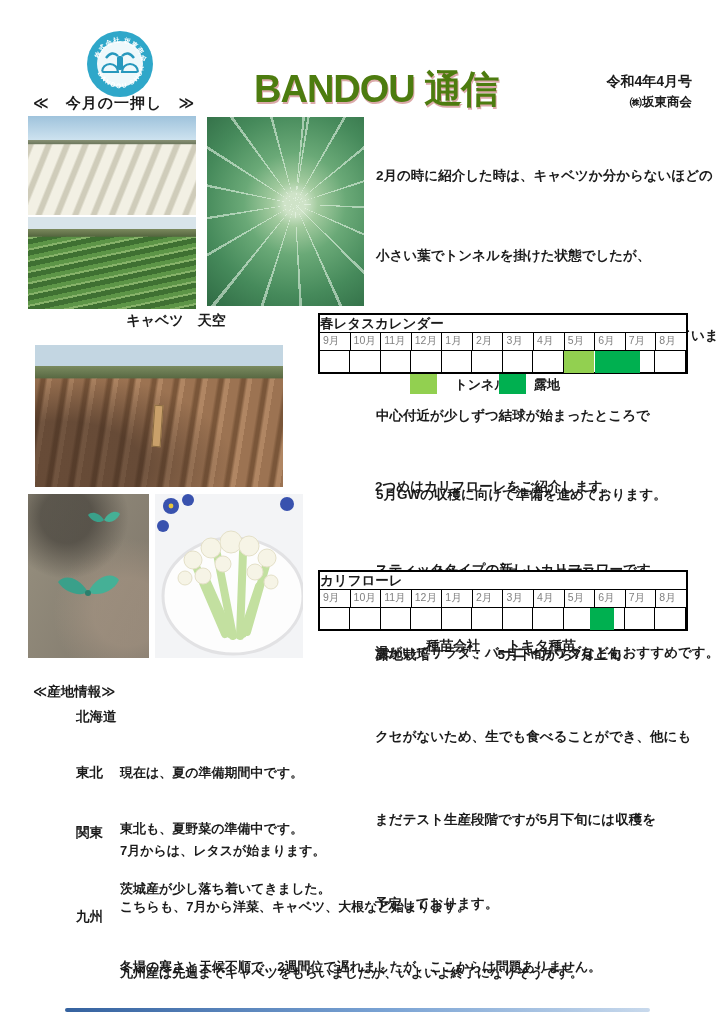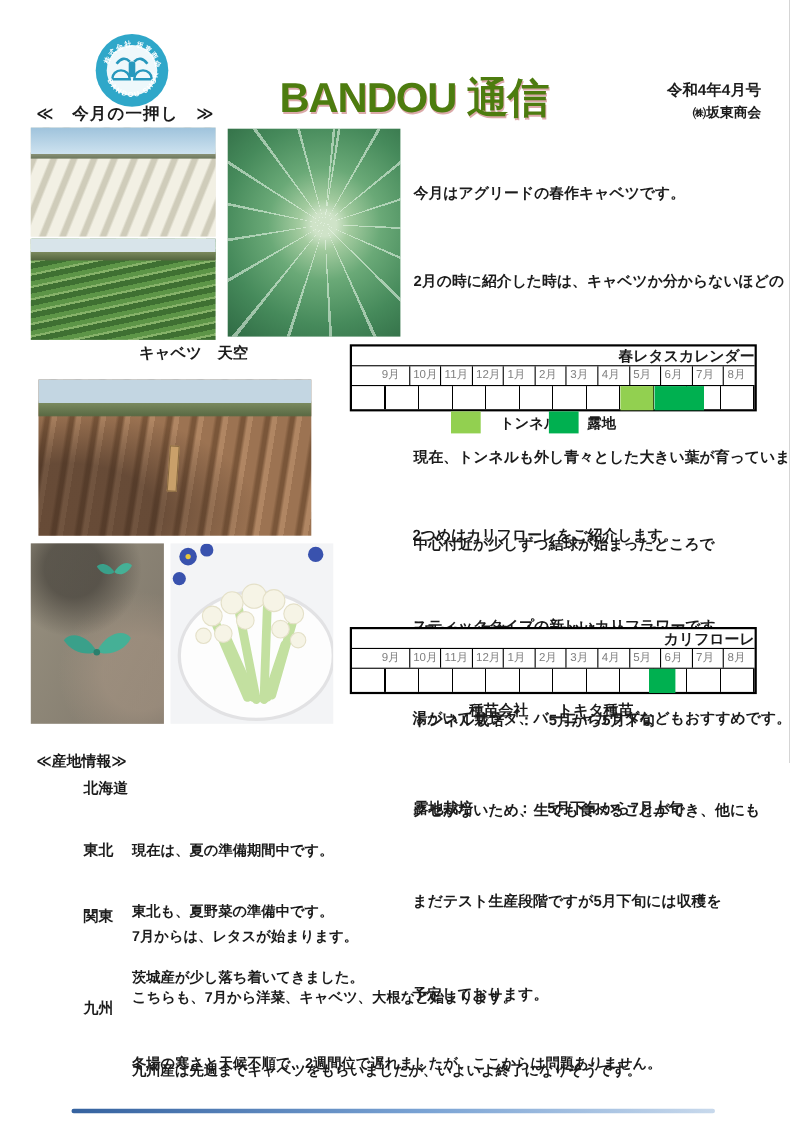--- a/index.html
+++ b/index.html
@@ -55,26 +55,26 @@
   
   .intro{position:absolute;left:376px;top:110px;width:336px;font-size:13.5px;
          font-weight:700;line-height:26.6px;white-space:pre;}
   .second{position:absolute;left:375px;top:417px;width:340px;font-size:13.5px;
           font-weight:700;line-height:27.8px;white-space:pre;}
 
   
   .cal{position:absolute;width:366px;border:2px solid #000;background:#fff;}
   .cal1{left:318px;top:313px;}
   .cal2{left:318px;top:570px;}
-  .cal-title{height:17px;line-height:17px;text-align:right;font-size:13.5px;
+  .cal-title{height:17px;line-height:17px;text-align:left;font-size:13.5px;
              font-weight:800;border-bottom:1px solid #000;}
   .cal-months{display:flex;height:17px;border-bottom:1px solid #000;}
   .cal-m{flex:1;font-size:10.5px;color:#7f7f7f;padding:1px 0 0 3px;border-left:1px solid #000;
          overflow:hidden;white-space:nowrap;}
-  .cal-m:first-child{border-left:none;margin-left:24px;}
+  .cal-m:first-child{border-left:none;}
   .cal-track{position:relative;height:21px;
       background-image:repeating-linear-gradient(90deg,rgba(0,0,0,0) 0 calc(100%/12 - 1px),#000 calc(100%/12 - 1px) calc(100%/12));}
   .cal-bar{position:absolute;top:0;height:103%;}
   .legend{position:absolute;left:318px;top:374px;width:366px;height:22px;font-size:13px;font-weight:800;}
   .sw{position:absolute;top:0;width:27px;height:20px;}
   .sw1{left:25%;}
   .sw2{left:49.5%;}
   .swl1{position:absolute;left:34%;top:2px;margin-left:12px;}
   .swl2{position:absolute;left:59%;top:2px;font-family:Liberation Mono, monospace;}
   .cal-cap{position:absolute;left:318px;top:637px;width:366px;text-align:center;
@@ -119,21 +119,20 @@
   <div class="issue">令和4年4月号</div>
   <div class="company">㈱坂東商会</div>
   <div class="feat-head">≪　今月の一押し　≫</div>
 
   <div class="photo ph-tunnel"></div>
   <div class="photo ph-cabbage"></div>
   <div class="photo ph-field"></div>
   <div class="caption">キャベツ　天空</div>
 
   <div class="intro">
-    <div>今月はアグリードの春作キャベツです。</div>
     <div>2月の時に紹介した時は、キャベツか分からないほどの</div>
     <div>小さい葉でトンネルを掛けた状態でしたが、</div>
     <div>現在、トンネルも外し青々とした大きい葉が育っています。</div>
     <div>中心付近が少しずつ結球が始まったところで</div>
     <div>5月GWの収穫に向けて準備を進めております。</div>
     <div>トンネル栽培　：　5月から5月下旬</div>
     <div>露地栽培　　　：　5月下旬から7月上旬</div>
   </div>
 
   <div class="cal cal1">

